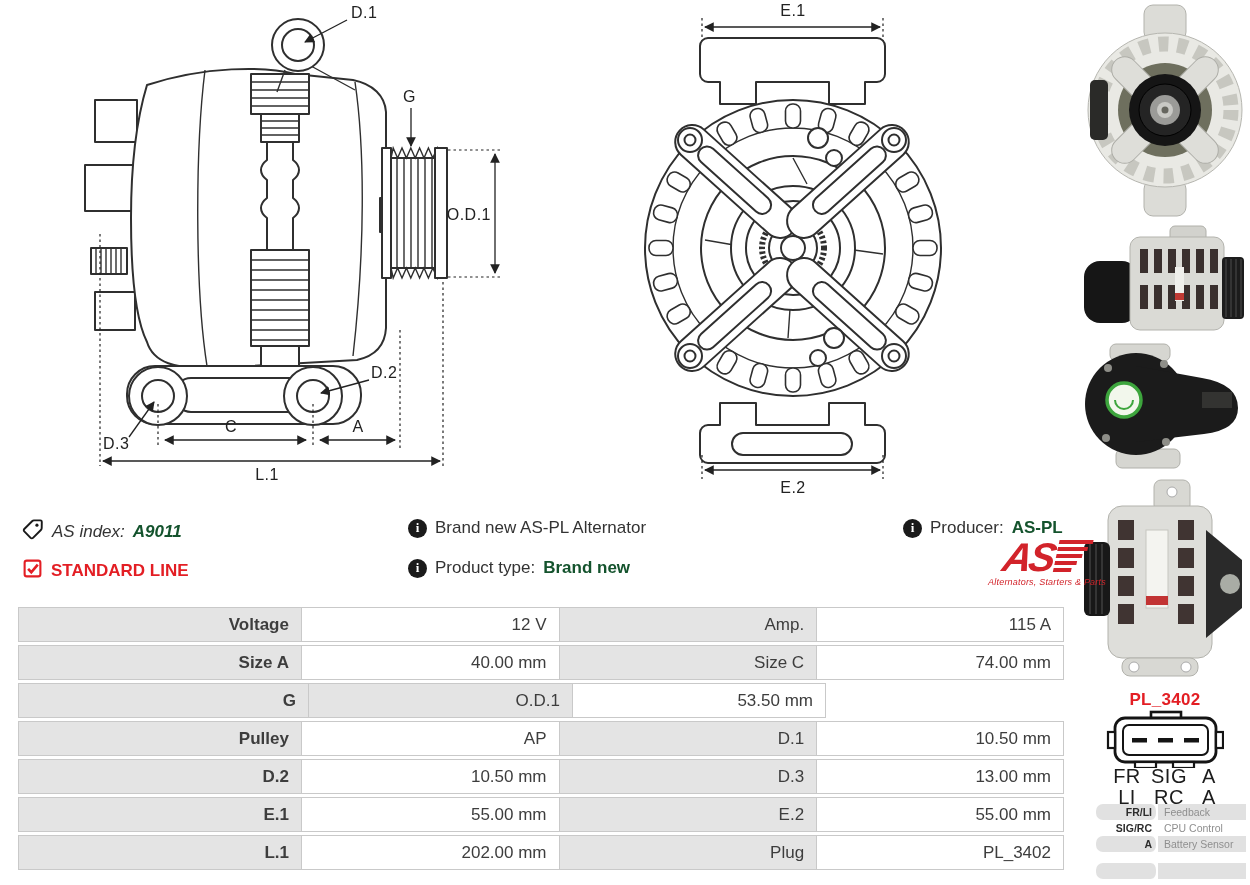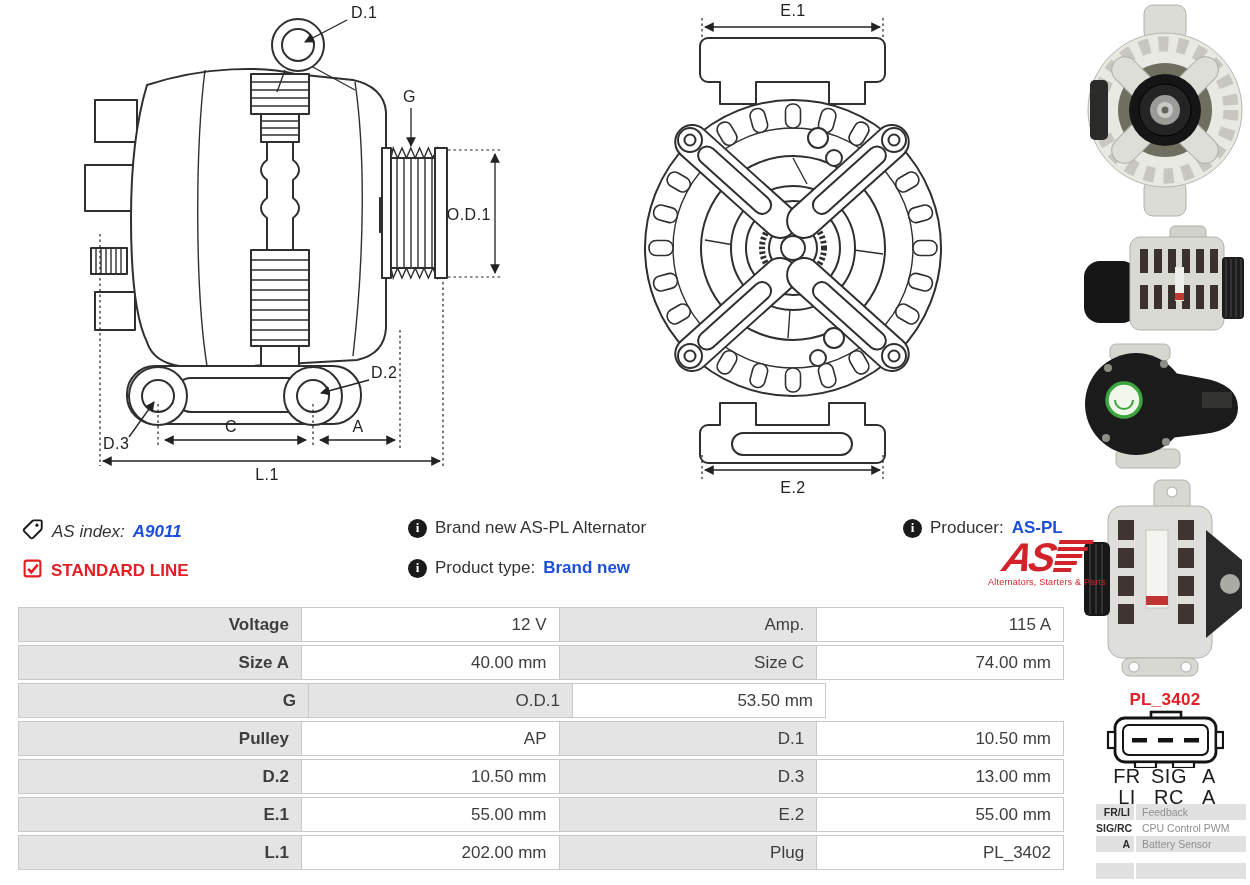--- a/index.html
+++ b/index.html
@@ -14,55 +14,55 @@
   .tl2 { stroke:#2f2f2f; stroke-width:1.4; fill:none; }
   .dim { stroke:#222; stroke-width:1.3; fill:none; }
   .dot { stroke:#222; stroke-width:1.2; fill:none; stroke-dasharray:2.5 3; }
   .dimtext { font-family:"Liberation Sans",sans-serif; font-size:16px; fill:#222; letter-spacing:.5px; }
 
   
   .photo { position:absolute; left:1082px; width:168px; cursor:pointer; }
 
   
   .inforow { position:absolute; display:flex; align-items:center; gap:8px; font-size:17px; color:#333; }
-  .inforow b { color:#1d4ed8; }
+  .inforow b { color:#14532d; }
   .red { color:#e31e24; font-weight:bold; }
   .iicon { width:19px; height:19px; border-radius:50%; background:#1a1a1a; color:#fff;
            display:inline-flex; align-items:center; justify-content:center;
            font-size:13px; font-weight:bold; font-family:"Liberation Serif",serif; flex:0 0 auto; }
 
   
   .aslogo { position:absolute; left:988px; top:540px; width:118px; text-align:center; }
   .aslogo .mark { display:flex; align-items:flex-end; justify-content:center; transform:skewX(-12deg); }
   .aslogo .as { font-size:40px; line-height:34px; font-weight:900; font-style:italic; color:#d2232a; letter-spacing:-3px; }
   .aslogo .bars { display:flex; flex-direction:column; gap:3px; margin-left:3px; margin-bottom:2px; }
   .aslogo .bars i { display:block; height:4px; background:#d2232a; }
-  .aslogo .tag { margin-top:3px; font-size:9px; color:#d2232a; letter-spacing:.2px; white-space:nowrap; }
+  .aslogo .tag { margin-top:3px; font-size:9px; color:#d2232a; letter-spacing:.2px; white-space:nowrap;font-style:italic; }
 
   
   .spec { position:absolute; left:18px; top:607px; width:1046px; }
   .spec-row { display:flex; margin-bottom:3px; }
   .spec-row .cell { height:35px; line-height:33px; border:1px solid #c9c9c9;
                     font-size:17px; text-align:right; padding-right:12px; color:#3d3d3d; background:#fff; }
   .spec-row .cell + .cell { margin-left:-1px; }
   .spec-row .lab { background:#e4e4e4; }
   .c1 { width:291px;font-weight:bold; } .c2 { width:265px; } .c3 { width:265px; } .c4 { width:254px; }
 
   
   .conn-title { position:absolute; left:1095px; top:690px; width:140px; text-align:center;
                 font-size:17px; font-weight:bold; color:#e31e24; letter-spacing:.3px; }
   .conn-draw { position:absolute; left:1106px; top:710px; }
   .pins { position:absolute; left:1108px; top:766px; width:118px; display:grid;
           grid-template-columns:38px 46px 34px; row-gap:0; font-weight:normal; font-size:20px;
           color:#1c1c1c; text-align:center; line-height:21px; letter-spacing:.5px; }
   .legend { position:absolute; left:1096px; top:804px; width:150px; font-size:10.5px; }
   .legend .lrow { display:flex; height:16px; line-height:16px; }
   .legend .lrow.odd .k, .legend .lrow.odd .d { background:#e1e1e1; }
-  .legend .k { width:40px; text-align:right; padding-right:4px; font-weight:bold; color:#2c2c2c;
-               border-right:2px solid #fff; }
+  .legend .k { width:62px; text-align:right; padding-right:4px; font-weight:bold; color:#2c2c2c;
+               border-right:2px solid #fff;border-radius:7px; }
   .legend .d { flex:1; padding-left:6px; color:#8f8f8f; }
   .legend .spacer { height:11px; }
 </style>
 </head>
 <body>
 
 <div id="page">
 
   <div class="drawing" style="left:55px; top:0;">
     <svg width="460" height="485" viewBox="0 0 460 485">

